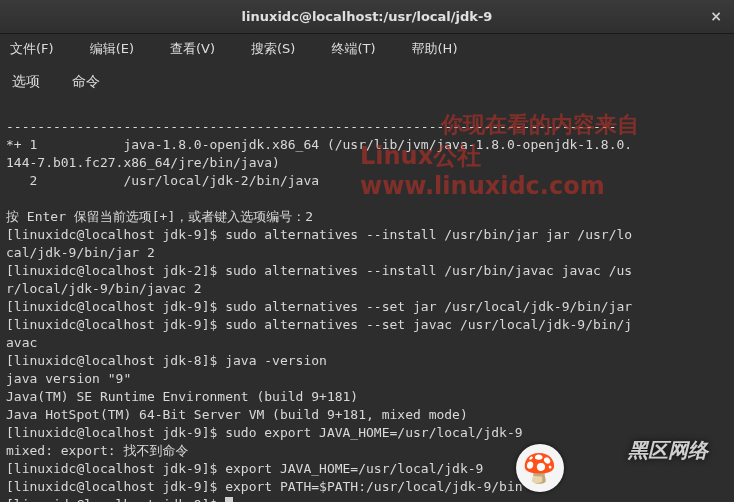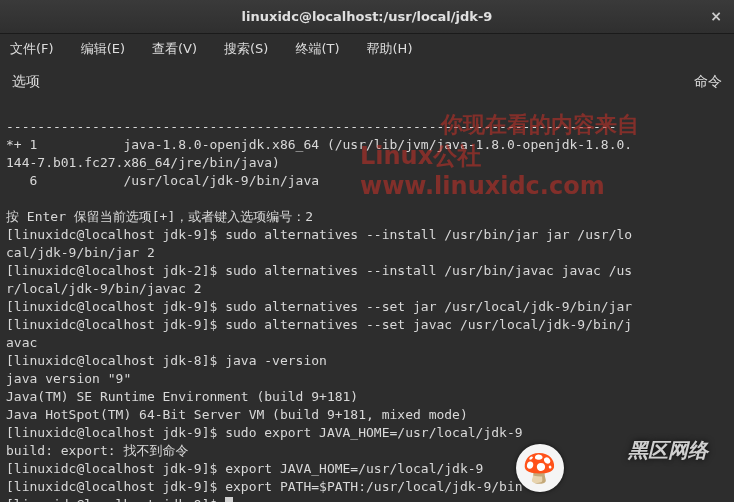--- a/index.html
+++ b/index.html
@@ -41,33 +41,32 @@
   }
   .menubar {
     height: 30px;
     background: #2d2d2d;
     display: flex;
     align-items: center;
     padding: 0 6px;
     font-family: "DejaVu Sans", sans-serif;
     font-size: 13px;
     color: #ddd;
-    gap: 19px;
+    gap: 28px;
   }
   .menubar .menu-item { cursor: pointer; padding: 2px 4px; }
   .tabs-row {
     height: 36px;
     display: flex;
     align-items: center;
     padding: 0 12px;
     gap: 32px;
     font-family: "DejaVu Sans", sans-serif;
     font-size: 14px;
     color: #ddd;
-    justify-content: space-between;
   }
   .tabs-row .tab { cursor: pointer; }
   .terminal-body {
     padding: 0 6px;
     font-family: "DejaVu Sans Mono", "Liberation Mono", monospace;
     font-size: 13px;
     line-height: 18px;
     color: #d8d8d8;
     white-space: pre;
   }
@@ -147,36 +146,36 @@
 
 <div class="tabs-row">
   <span class="tab">选项</span>
   <span class="tab">命令</span>
 </div>
 
 <div class="terminal-body">
 <span>------------------------------------------------------------------------------</span>
 <span>*+ 1           java-1.8.0-openjdk.x86_64 (/usr/lib/jvm/java-1.8.0-openjdk-1.8.0.</span>
 <span>144-7.b01.fc27.x86_64/jre/bin/java)</span>
-<span>   6           /usr/local/jdk-9/bin/java</span>
+<span>   2           /usr/local/jdk-2/bin/java</span>
 <span></span>
 <span>按 Enter 保留当前选项[+]，或者键入选项编号：2</span>
 <span>[linuxidc@localhost jdk-9]$ sudo alternatives --install /usr/bin/jar jar /usr/lo</span>
 <span>cal/jdk-9/bin/jar 2</span>
 <span>[linuxidc@localhost jdk-2]$ sudo alternatives --install /usr/bin/javac javac /us</span>
 <span>r/local/jdk-9/bin/javac 2</span>
 <span>[linuxidc@localhost jdk-9]$ sudo alternatives --set jar /usr/local/jdk-9/bin/jar</span>
 <span>[linuxidc@localhost jdk-9]$ sudo alternatives --set javac /usr/local/jdk-9/bin/j</span>
 <span>avac</span>
 <span>[linuxidc@localhost jdk-8]$ java -version</span>
 <span>java version "9"</span>
 <span>Java(TM) SE Runtime Environment (build 9+181)</span>
 <span>Java HotSpot(TM) 64-Bit Server VM (build 9+181, mixed mode)</span>
 <span>[linuxidc@localhost jdk-9]$ sudo export JAVA_HOME=/usr/local/jdk-9</span>
-<span>build: export: 找不到命令</span>
+<span>mixed: export: 找不到命令</span>
 <span>[linuxidc@localhost jdk-9]$ export JAVA_HOME=/usr/local/jdk-9</span>
 <span>[linuxidc@localhost jdk-9]$ export PATH=$PATH:/usr/local/jdk-9/bin</span>
 <span>[linuxidc@localhost jdk-9]$ </span><span class="cursor"></span>
 </div>
 
 <div class="watermark1">你现在看的内容来自</div>
 <div class="watermark2">Linux公社 www.linuxidc.com</div>
 <div class="logo-badge">🍄</div>
 <div class="logo-text">黑区网络</div>
 

